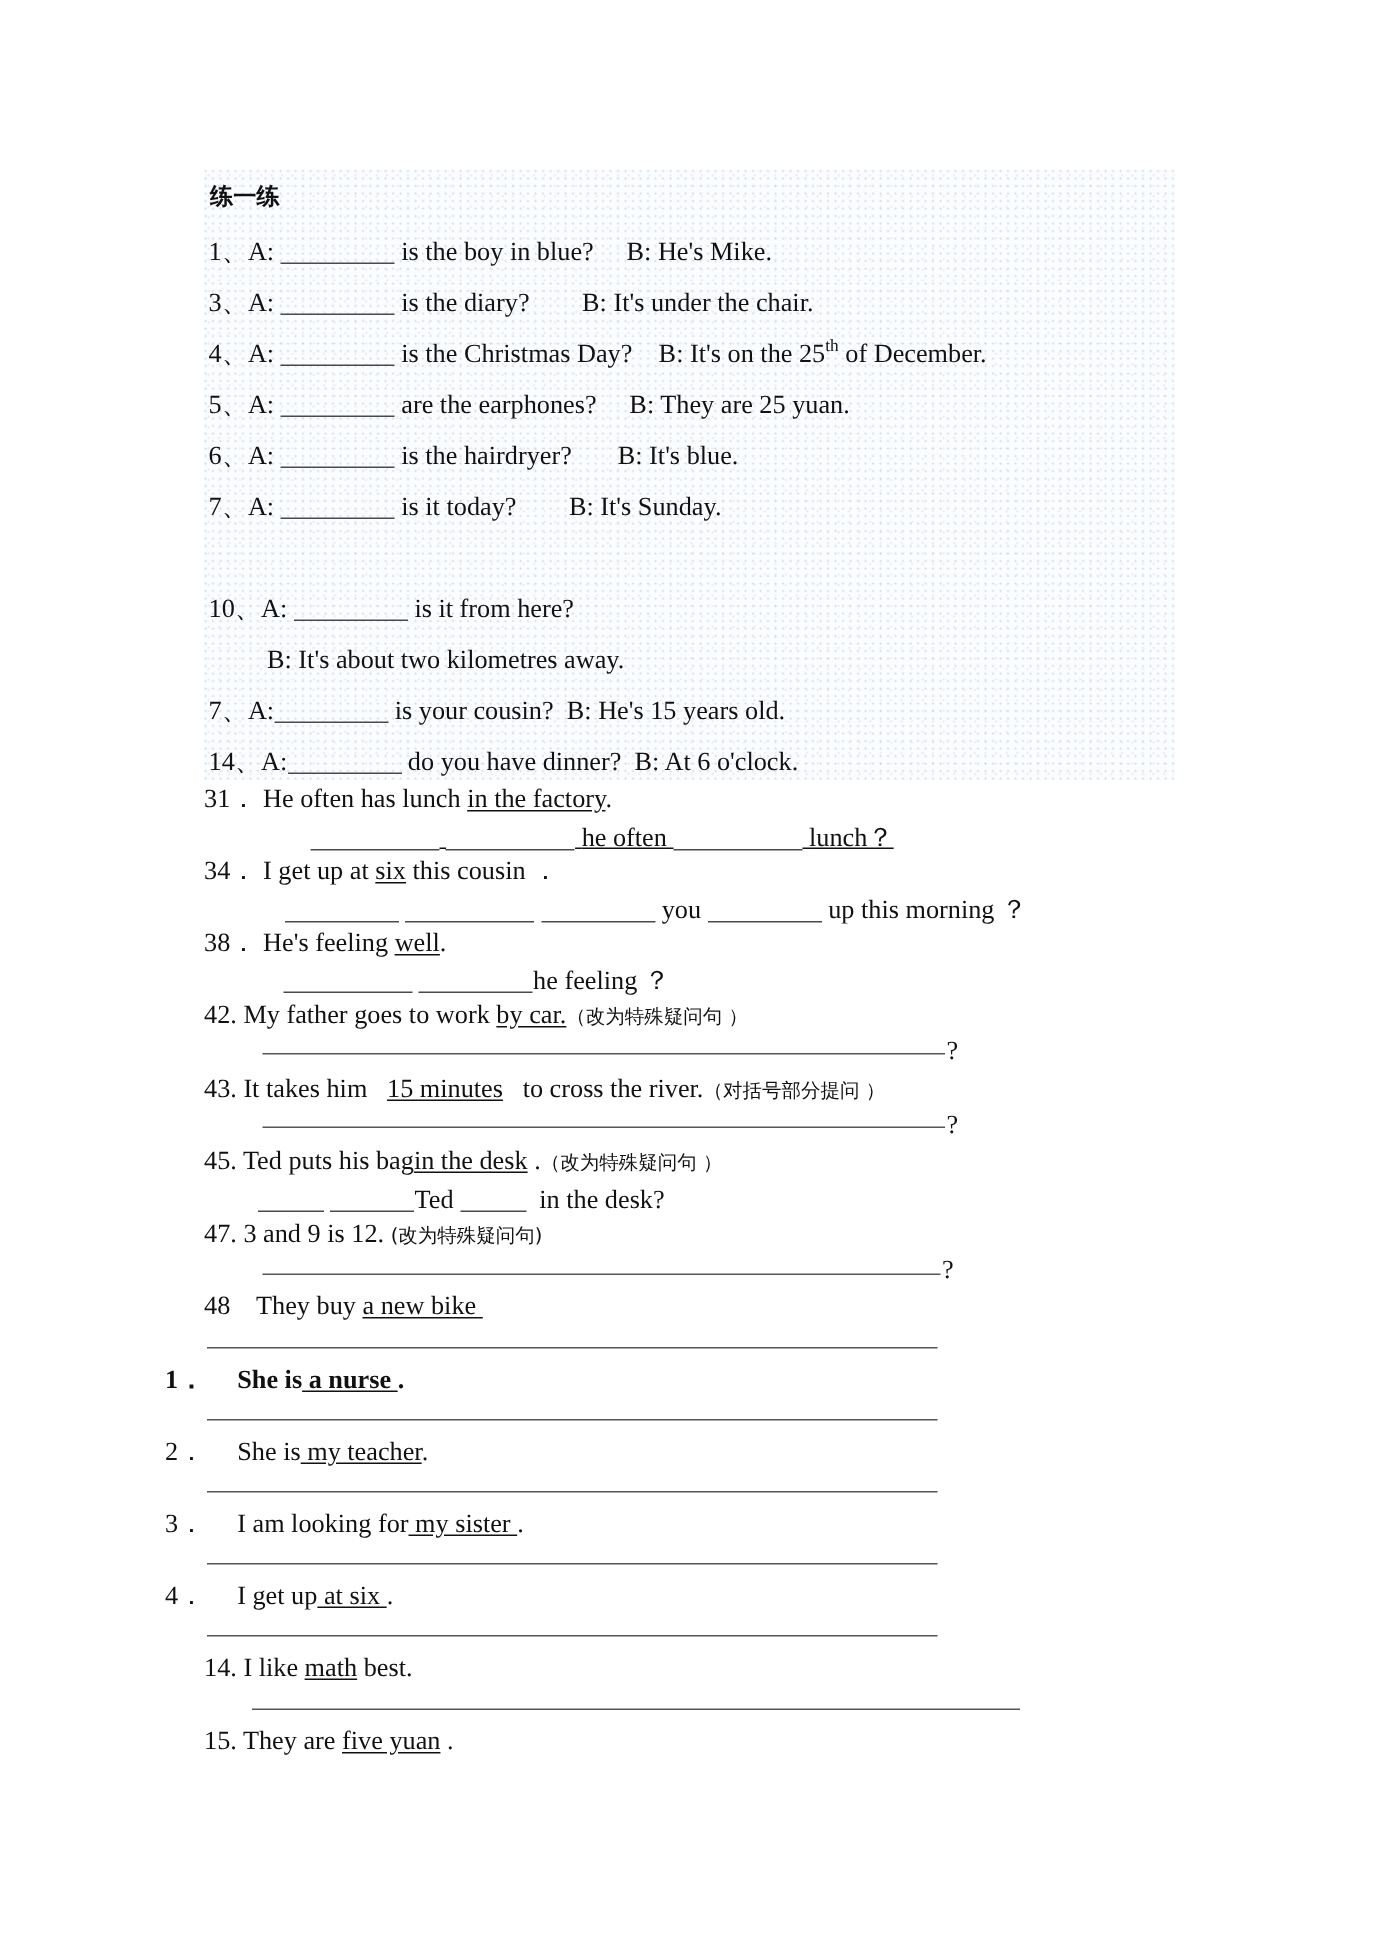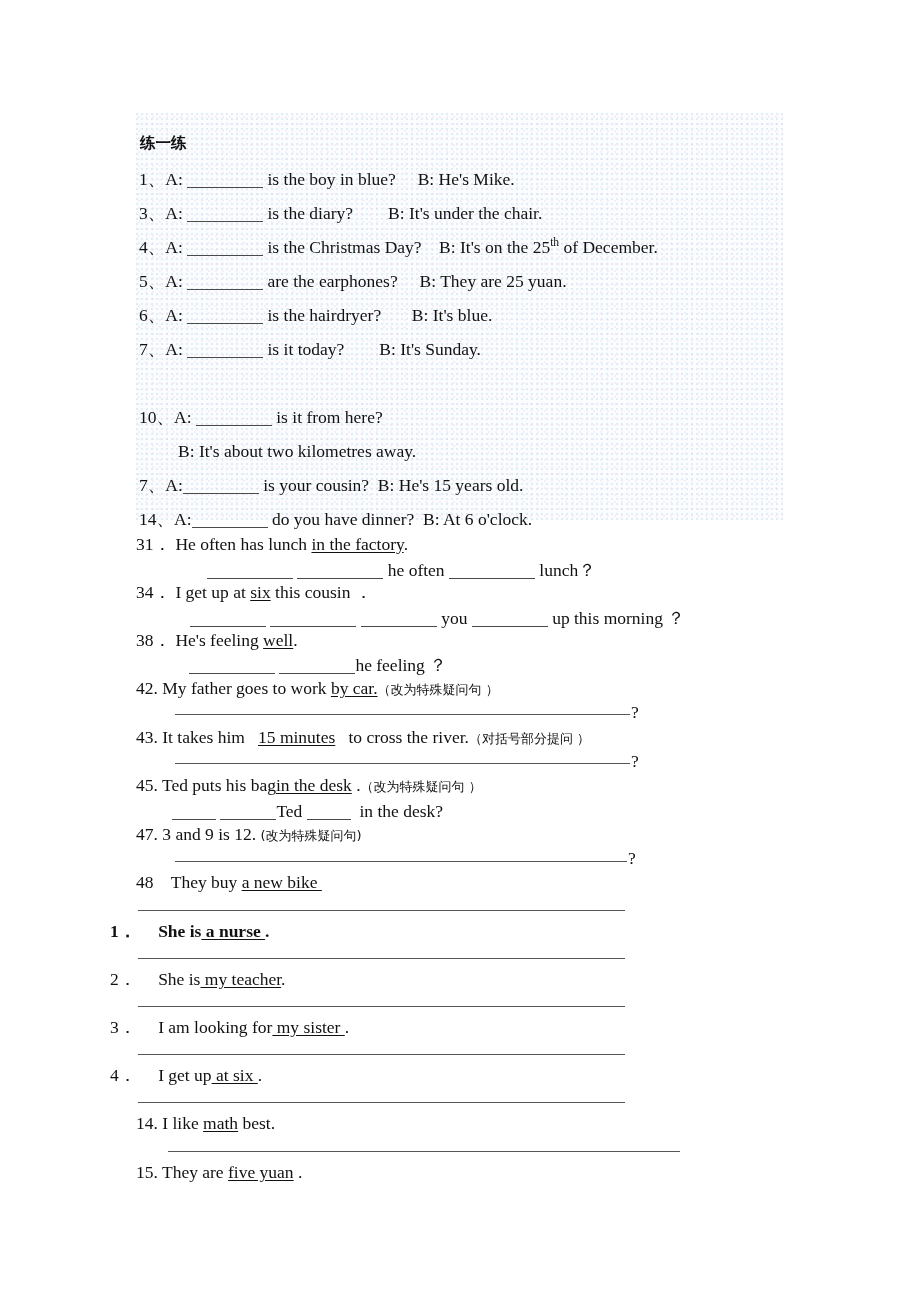--- a/index.html
+++ b/index.html
@@ -30,21 +30,21 @@
     height: 407px;
     background-color: #fbfcfe;
     background-image:
       radial-gradient(circle at 1px 1px, rgba(120,170,220,0.30) 0.6px, rgba(255,255,255,0) 0.9px),
       radial-gradient(circle at 3px 4px, rgba(225,150,190,0.22) 0.6px, rgba(255,255,255,0) 0.9px);
     background-size: 5px 5px, 7px 7px;
     z-index: 0;
   }
   .content {
     position: absolute;
-    left: 0; top: 12px;
+    left: 0; top: 0;
     width: 920px;
     height: 996px;
     z-index: 2;
   }
   .line {
     position: absolute;
     white-space: pre;
     font-size: 17.5px;
     line-height: 1;
   }
@@ -109,21 +109,21 @@
     <div class="line" style="left:139px; top:397px;"><span>10、</span><span>A:</span> <span class="blank b-lg"></span> <span>is it from here?</span></div>
 
     <div class="line" style="left:178px; top:431px;">B: It's about two kilometres away.</div>
 
     <div class="line" style="left:139px; top:465px;"><span>7、</span><span>A:</span><span class="blank b-lg"></span> <span>is your cousin?</span>  <span>B: He's 15 years old.</span></div>
 
     <div class="line" style="left:139px; top:499px;"><span>14、</span><span>A:</span><span class="blank b-lg"></span> <span>do you have dinner?</span>  <span>B: At 6 o'clock.</span></div>
 
     <div class="line" style="left:136px; top:524px;"><span>31．</span> <span>He often has lunch </span><span class="u">in the factory</span><span>.</span></div>
 
-    <div class="line" style="left:207px; top:550px;"><span class="blank b-xl"></span> <span class="blank b-xl"></span> <span>he often</span> <span class="blank b-xl"></span> <span>lunch？</span></div>
+    <div class="line" style="left:207px; top:550px;text-decoration:underline;"><span class="blank b-xl"></span> <span class="blank b-xl"></span> <span>he often</span> <span class="blank b-xl"></span> <span>lunch？</span></div>
 
     <div class="line" style="left:136px; top:572px;"><span>34．</span> <span>I get up at </span><span class="u">six</span><span> this cousin ．</span></div>
 
     <div class="line" style="left:190px; top:598px;"><span class="blank b-lg"></span> <span class="blank b-xl"></span> <span class="blank b-lg"></span> <span>you</span> <span class="blank b-lg"></span> <span>up this morning ？</span></div>
 
     <div class="line" style="left:136px; top:620px;"><span>38．</span> <span>He's feeling </span><span class="u">well</span><span>.</span></div>
 
     <div class="line" style="left:189px; top:645px;"><span class="blank b-xl"></span> <span class="blank b-lg"></span><span>he feeling ？</span></div>
 
     <div class="line" style="left:136px; top:668px;"><span>42.</span> <span>My father goes to work </span><span class="u">by car.</span><span class="cn">（改为特殊疑问句 ）</span></div>

